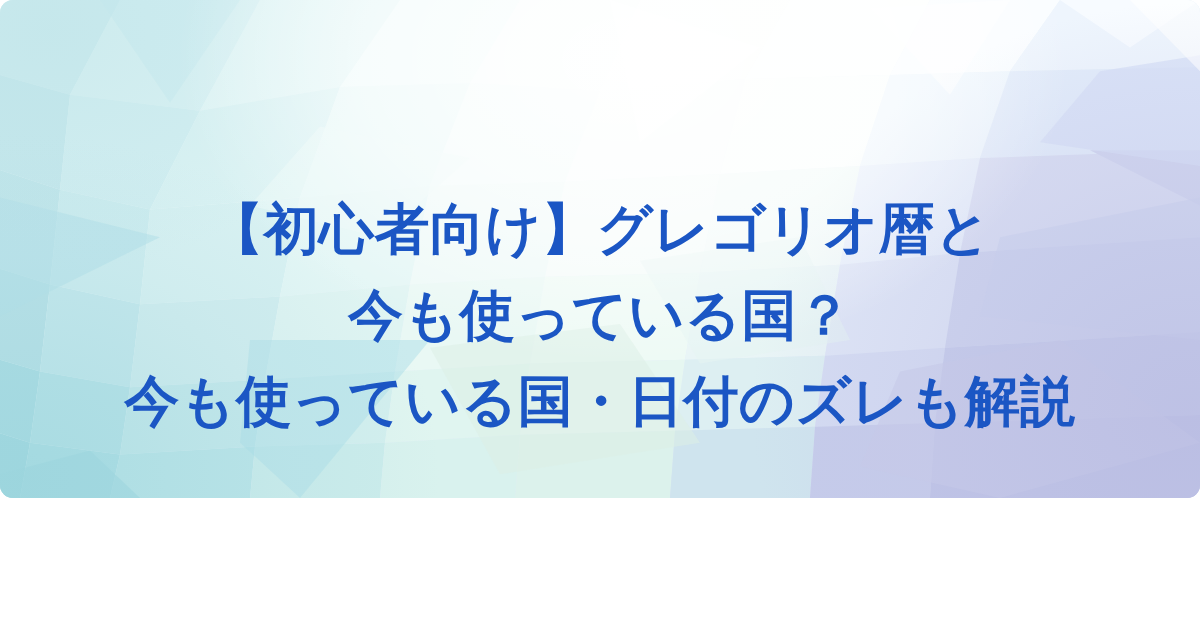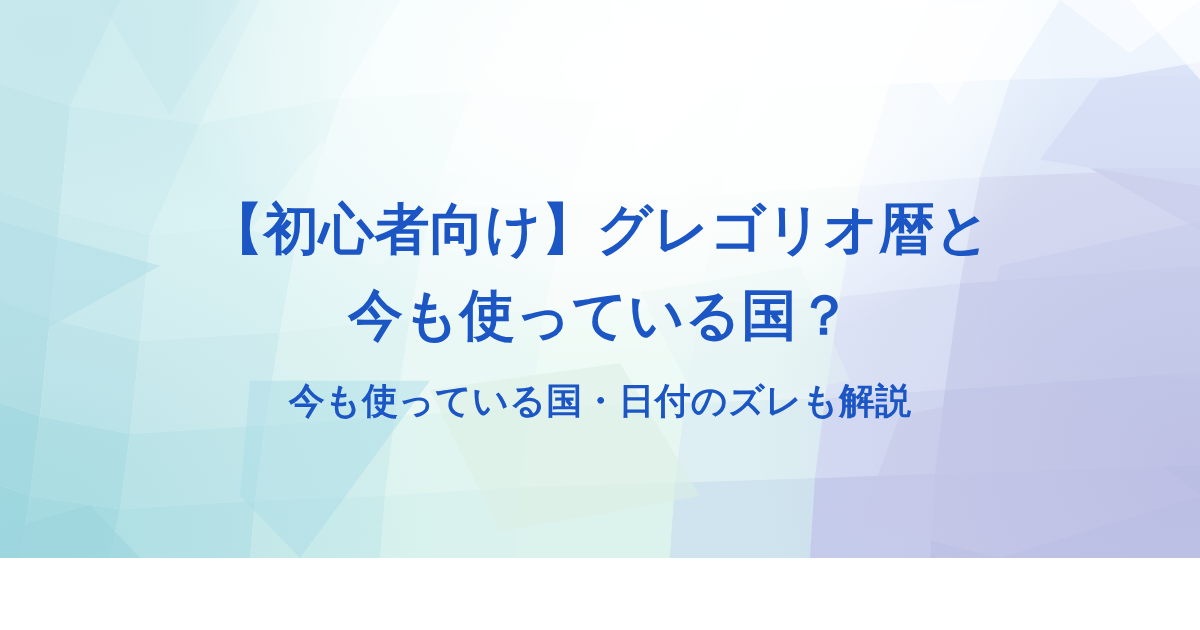--- a/index.html
+++ b/index.html
@@ -8,23 +8,24 @@
     padding: 0;
     background: #ffffff;
   }
   body {
     font-family: "Liberation Sans", "DejaVu Sans", sans-serif;
   }
 
   .card {
     position: relative;
     width: 1200px;
-    height: 558px;
+    height: 498px;
     overflow: hidden;
     background: #e8f5f6;
+    border-radius: 13px;
   }
 
   
   .poly-bg {
     position: absolute;
     inset: 0;
     width: 100%;
     height: 100%;
     display: block;
   }
@@ -60,21 +61,21 @@
     color: #1b56c4;
     font-weight: 700;
     font-size: 55px;
     line-height: 86px;
     letter-spacing: 0.005em;
     white-space: nowrap;
     font-family: "Liberation Sans", "DejaVu Sans", sans-serif;
   }
   .title-line.l1 { font-size: 55px; }
   .title-line.l2 { font-size: 55px; }
-  .title-line.l3 { font-size: 36px; }
+  .title-line.l3 { font-size: 55px; }
 </style>
 </head>
 <body>
 
 <div class="card">
 
   <svg class="poly-bg" viewBox="0 0 1200 630" preserveAspectRatio="none" aria-hidden="true">
     <defs>
       <linearGradient id="base" x1="0" y1="0" x2="1" y2="1">
         <stop offset="0%" stop-color="#d9f0f2"></stop>

